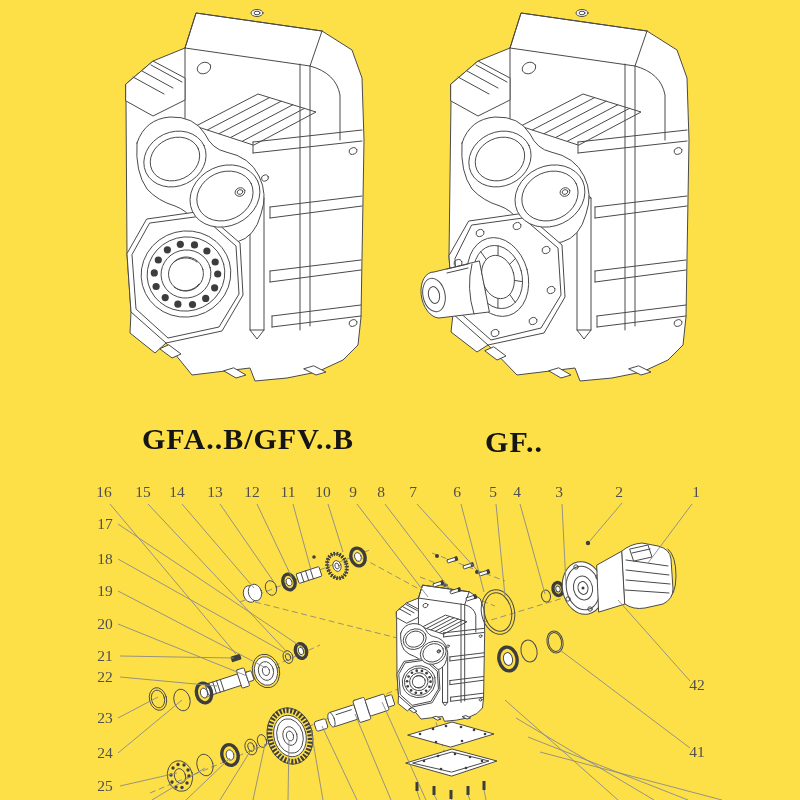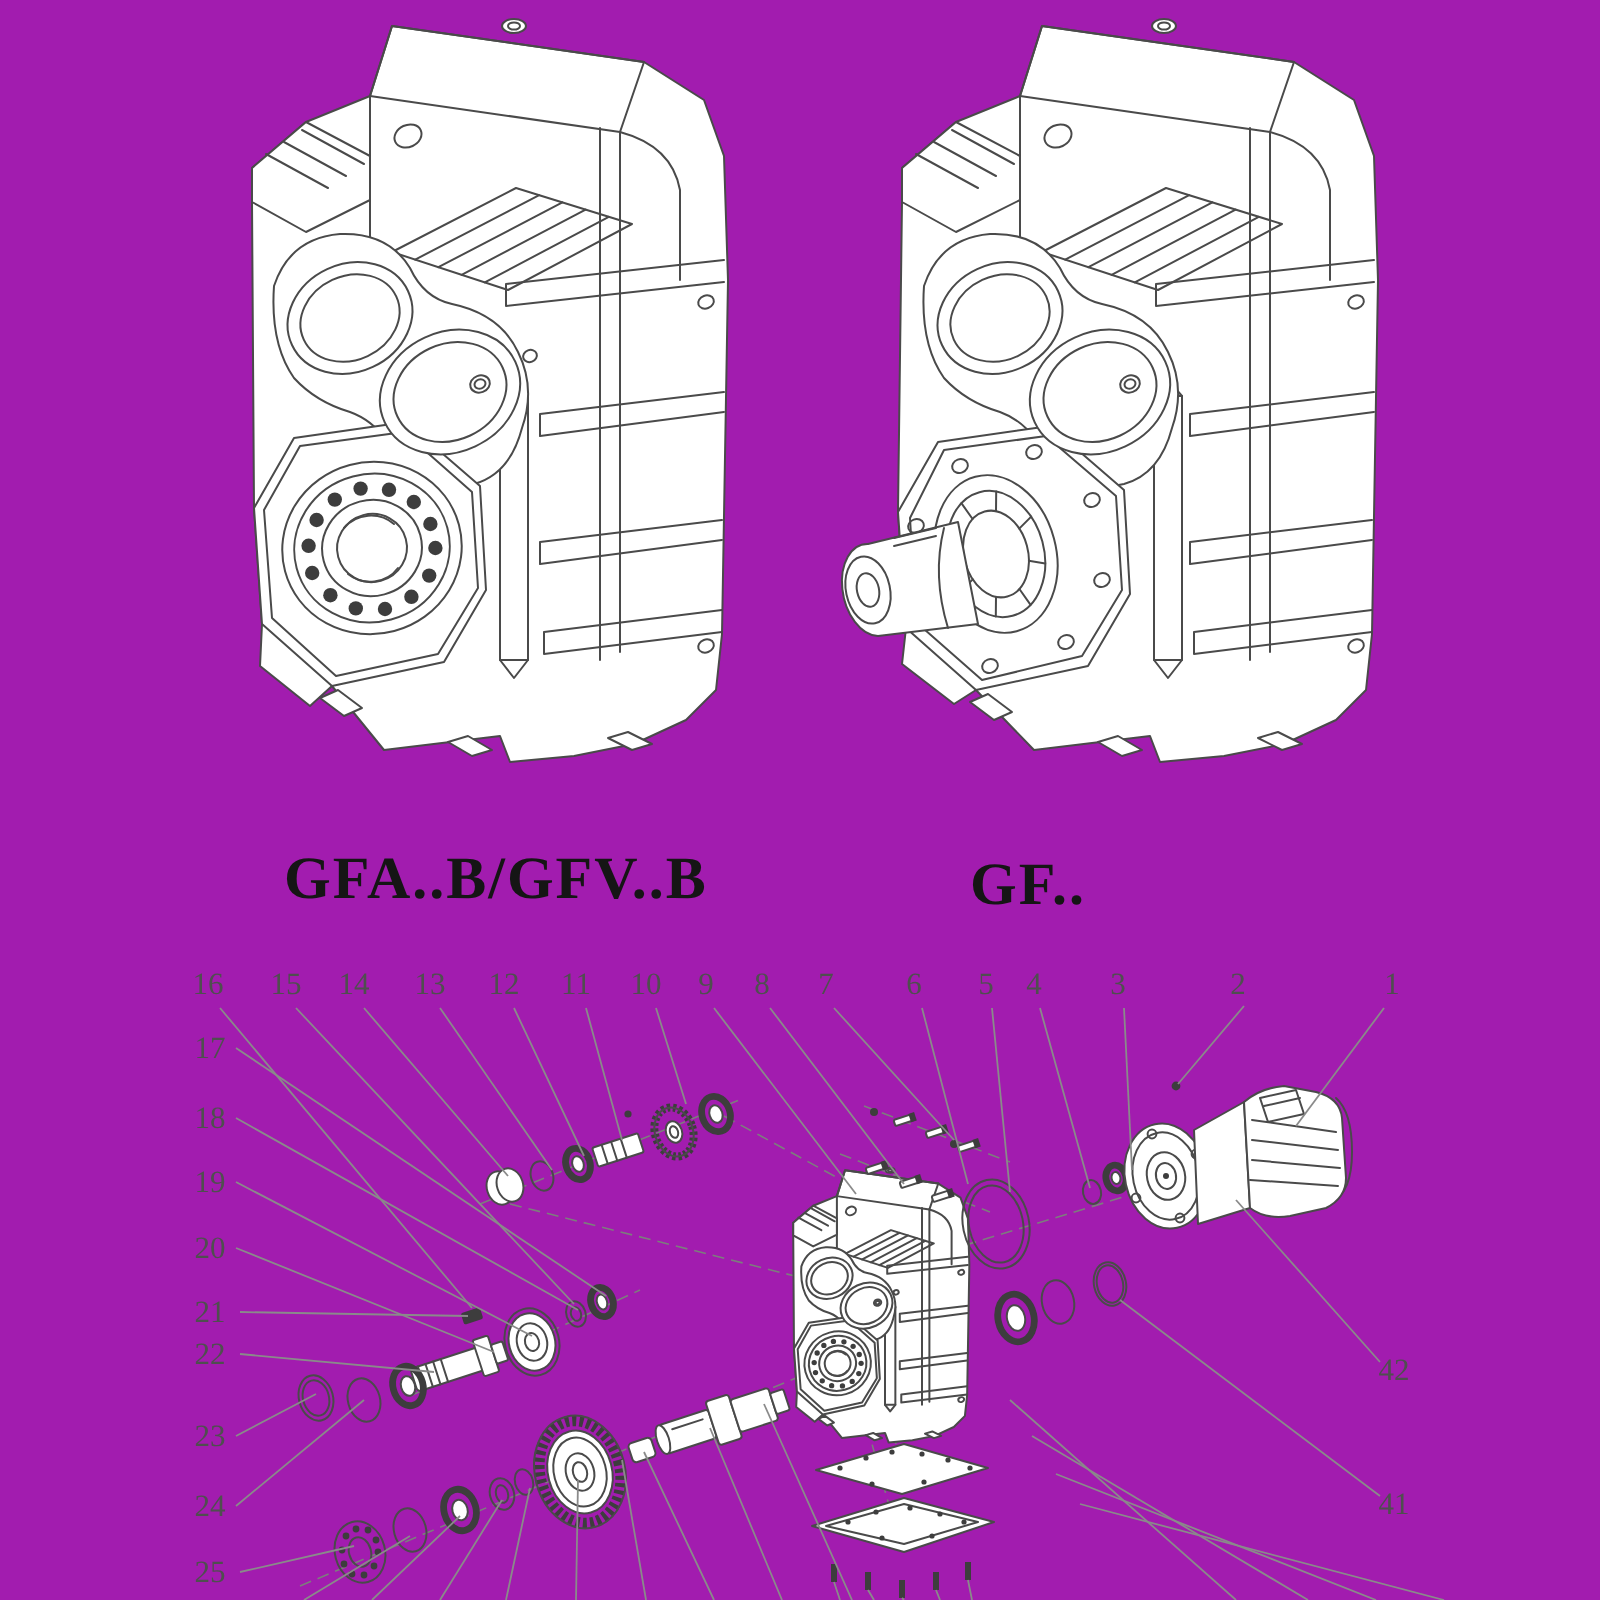--- a/index.html
+++ b/index.html
@@ -1,16 +1,16 @@
 <!DOCTYPE html>
 <html><head>
 <meta charset="utf-8">
 <style>
   html,body{margin:0;padding:0;background:#ffffff;}
-  #page{position:relative;width:800px;height:800px;background:#a21caf;overflow:hidden;
+  #page{position:relative;width:800px;height:800px;background:#fde047;overflow:hidden;
         font-family:"Liberation Serif", serif;}
   svg{display:block;}
   path,ellipse,circle,rect,line,polyline,polygon{vector-effect:non-scaling-stroke;}
   .ln {fill:none;stroke:#4a4a4a;stroke-width:1;stroke-linejoin:round;stroke-linecap:round;}
   .lnf{fill:#ffffff;stroke:#4a4a4a;stroke-width:1;stroke-linejoin:round;stroke-linecap:round;}
   .thick{fill:none;stroke:#3d3d3d;stroke-width:3.4;}
   .teeth{fill:none;stroke:#3d3d3d;stroke-width:5.5;stroke-dasharray:2 1.6;}
   .teeth-s{fill:none;stroke:#3d3d3d;stroke-width:4;stroke-dasharray:1.6 1.3;}
   .dash{fill:none;stroke:#7d7d7d;stroke-width:0.8;stroke-dasharray:6 3.5;}
   .ldr{fill:none;stroke:#8a8a8a;stroke-width:0.9;}

